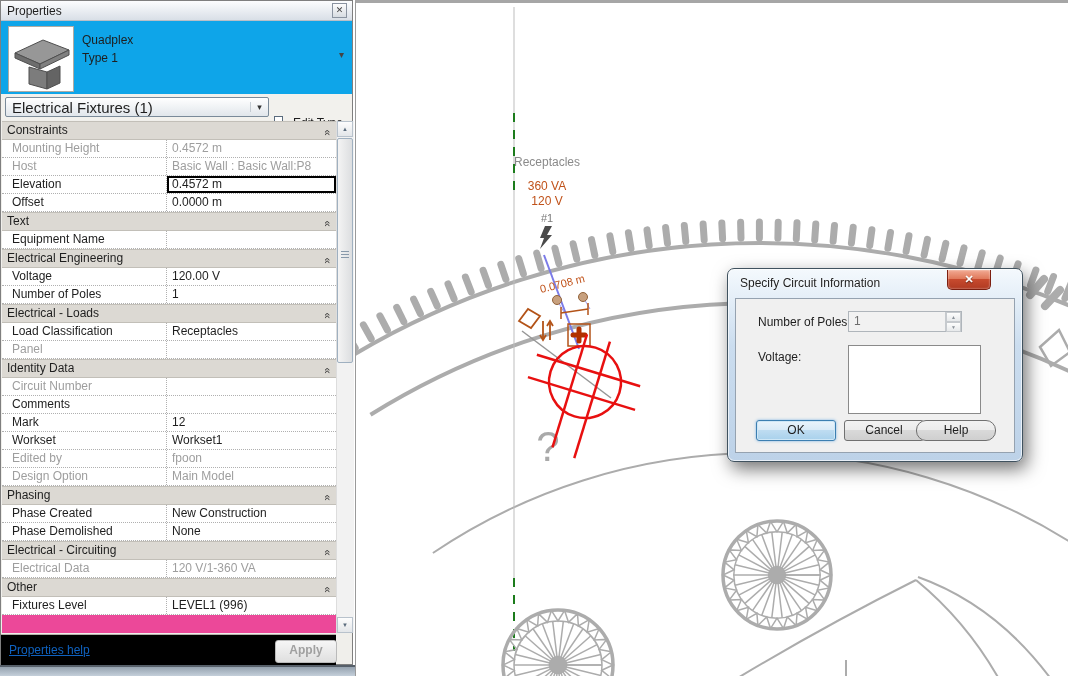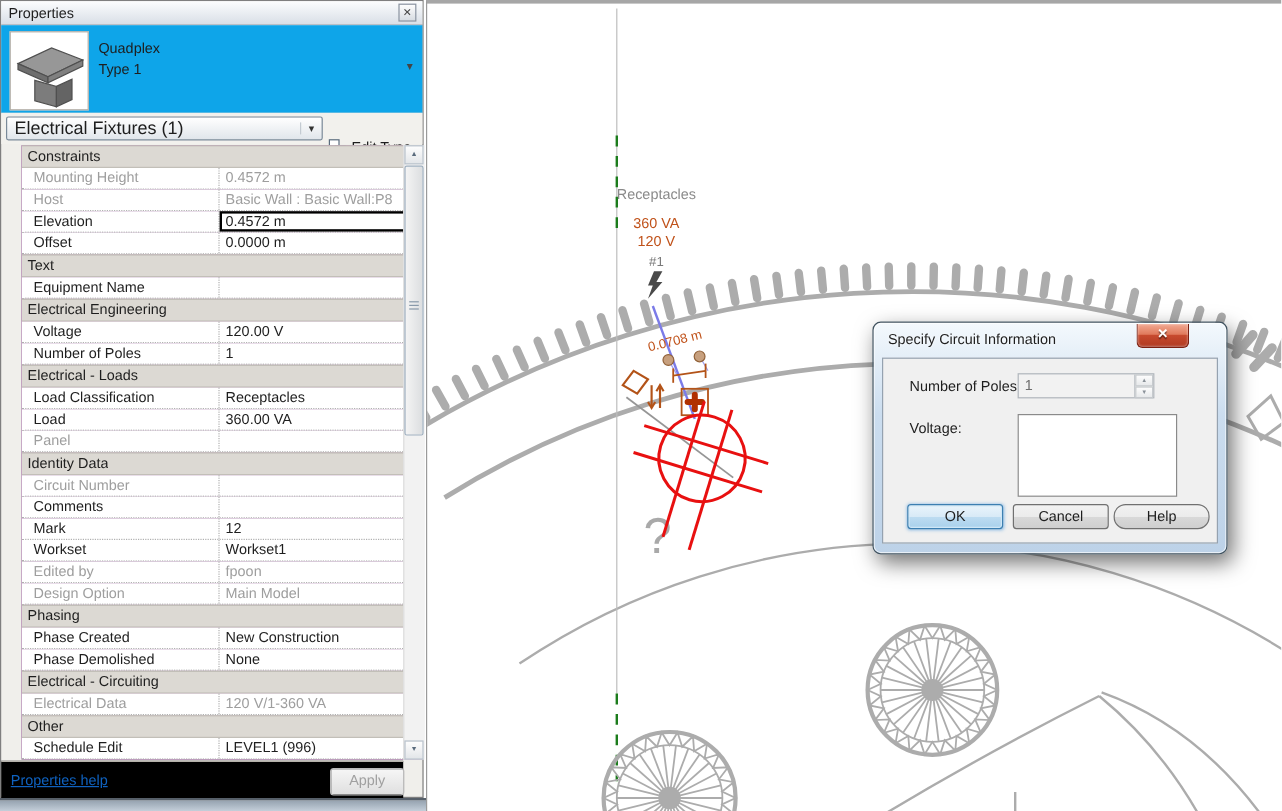--- a/index.html
+++ b/index.html
@@ -27,21 +27,21 @@
   #cat-combo{position:absolute;left:4px;top:3px;width:264px;height:20px;border:1px solid #7A8A99;
              border-radius:2px;background:linear-gradient(#FFFFFF,#E1E6EB);display:flex;
              align-items:center;box-sizing:border-box;}
   #cat-combo .lbl{flex:1;font-size:15px;color:#1E1E1E;padding-left:6px;white-space:nowrap;}
   #cat-combo .dd{width:17px;text-align:center;font-size:9px;color:#333;border-left:1px solid #C4CBD2;}
   #edit-type{position:absolute;left:272px;top:18px;width:78px;height:22px;display:flex;
              align-items:center;gap:4px;background:transparent;border:none;}
   #edit-type span{font-size:12px;color:#1E1E1E;}
 
   
-  #grid{position:absolute;left:17px;top:120px;width:334px;height:512px;background:#701a75;
+  #grid{position:absolute;left:1px;top:120px;width:334px;height:512px;background:#ec4899;
         overflow:hidden;font-size:12px;}
   .prow{display:flex;height:17px;line-height:17px;border-bottom:1px dotted #B0B0B0;
         background:#fff;position:relative;}
   .prow .plabel{width:165px;padding-left:10px;border-right:1px dotted #B0B0B0;
                 color:#1E1E1E;white-space:nowrap;overflow:hidden;box-sizing:border-box;}
   .prow .pvalue{flex:1;padding-left:5px;color:#1E1E1E;white-space:nowrap;overflow:hidden;}
   .prow.header{background:#DCD9D3;border-top:1px solid #C2BFB8;border-bottom:1px solid #C2BFB8;}
   .prow.header .plabel{width:auto;border-right:none;padding-left:5px;}
   .prow.disabled .plabel,.prow.disabled .pvalue{color:#9E9E9E;}
   .prow .pvalue.focused{outline:2px solid #000;outline-offset:-2px;}
@@ -64,21 +64,21 @@
   #sb-grip:after{content:"";position:absolute;left:0;top:2px;width:8px;height:0;
            border-top:1px solid #8899AA;}
 
   
   #pal-footer{position:absolute;left:0;top:633px;right:16px;height:31px;background:#000000;
               border-top:1px solid #B5B2AB;}
   #help-link{position:absolute;left:8px;top:8px;font-size:12px;color:#0F62C0;
              text-decoration:underline;}
   #apply-btn{position:absolute;left:274px;top:5px;width:60px;height:21px;
              background:linear-gradient(#F6F6F6,#DFDFDF);border:1px solid #BABABA;
-             border-radius:3px;font-size:12px;color:#A0A0A0;text-align:center;line-height:19px;}
+             border-radius:3px;font-size:12px;color:#A0A0A0;text-align:center;line-height:19px;font-weight:bold;}
   #bottom-strip{position:absolute;left:0;top:665px;width:355px;height:11px;
                 background:linear-gradient(#95A2AF,#C4CFDA);border-top:2px solid #565F69;
                 box-sizing:border-box;z-index:5;}
 
   
   #canvas{position:absolute;left:355px;top:0;width:713px;height:676px;background:#fff;
           border-left:1px solid #9A9A9A;border-top:3px solid #A6A6A6;box-sizing:border-box;z-index:1;}
   #canvas svg{position:absolute;left:0;top:0;}
 
   
@@ -106,21 +106,21 @@
         font-size:5px;color:#8A9199;text-align:center;line-height:8px;box-sizing:border-box;}
   #voltage-box{position:absolute;left:112px;top:46px;width:131px;height:67px;background:#fff;
                border:1px solid #8A8A8A;}
   .dlg-btn{position:absolute;top:121px;width:80px;height:21px;border:1px solid #707070;
            border-radius:3px;background:linear-gradient(#F2F2F2,#EBEBEB 50%,#D9D9D9 50%,#CFCFCF);
            font-size:12px;color:#1E1E1E;text-align:center;line-height:19px;box-sizing:border-box;}
   #ok-btn{left:20px;border:1px solid #3C7FB1;
           background:linear-gradient(#EAF4FB,#D8EAF7 50%,#BEDCF1 50%,#A8D1EC);
           box-shadow:0 0 3px #7EB4E2, inset 0 0 0 1px #CFE7F6;}
   #cancel-btn{left:108px;}
-  #help-btn{left:192px;border-radius:10px;}
+  #help-btn{left:180px;border-radius:10px;}
 </style>
 </head>
 <body>
 
 <div id="page">
 
   <div id="canvas">
     <svg id="cv" width="712" height="673" viewBox="0 0 712 673">
         <g stroke="#ACACAC" fill="none">
           <path d="M -5.5 353.6 A 795 795 0 0 1 727.4 308.7" stroke-width="4"></path>
@@ -374,24 +374,20 @@
           <div class="pvalue">1</div>
         </div>
         <div class="prow header">
           <div class="plabel">Electrical - Loads</div>
           <span class="chev">«</span>
         </div>
         <div class="prow">
           <div class="plabel">Load Classification</div>
           <div class="pvalue">Receptacles</div>
         </div>
-        <div class="prow">
-          <div class="plabel">Load</div>
-          <div class="pvalue">360.00 VA</div>
-        </div>
         <div class="prow disabled">
           <div class="plabel">Panel</div>
           <div class="pvalue"></div>
         </div>
         <div class="prow header">
           <div class="plabel">Identity Data</div>
           <span class="chev">«</span>
         </div>
         <div class="prow disabled">
           <div class="plabel">Circuit Number</div>
@@ -435,21 +431,21 @@
         </div>
         <div class="prow disabled">
           <div class="plabel">Electrical Data</div>
           <div class="pvalue">120 V/1-360 VA</div>
         </div>
         <div class="prow header">
           <div class="plabel">Other</div>
           <span class="chev">«</span>
         </div>
         <div class="prow">
-          <div class="plabel">Schedule Edit</div>
+          <div class="plabel">Fixtures Level</div>
           <div class="pvalue">LEVEL1 (996)</div>
         </div>
       </div>
 
     <div id="pal-scroll">
       <div class="sb-btn" id="sb-up">▲</div>
       <div id="sb-thumb">
           <div id="sb-grip"></div>
         </div>
       <div class="sb-btn" id="sb-down">▼</div>

